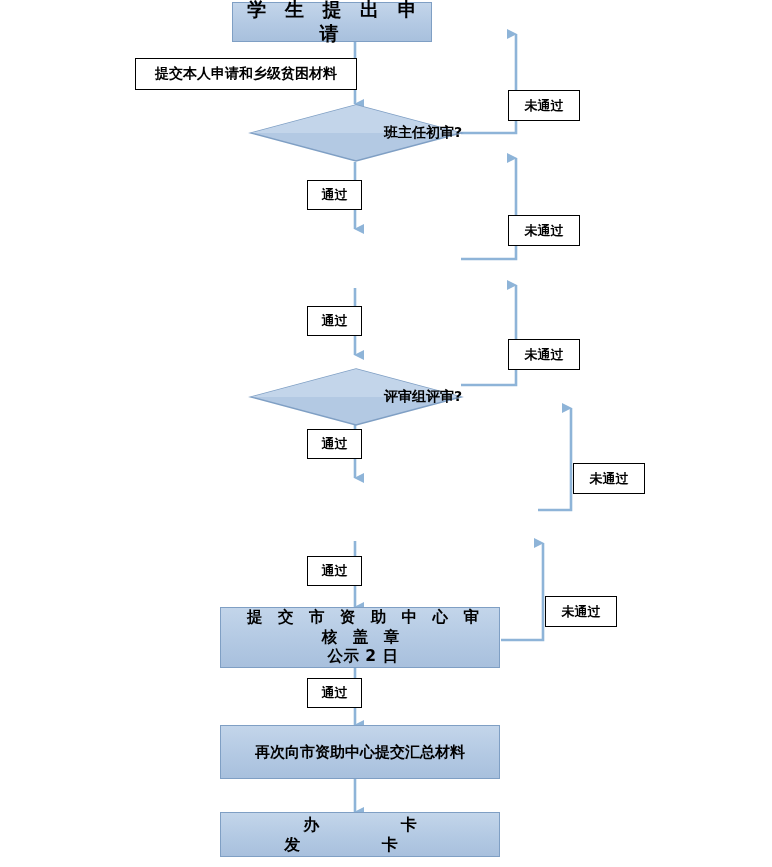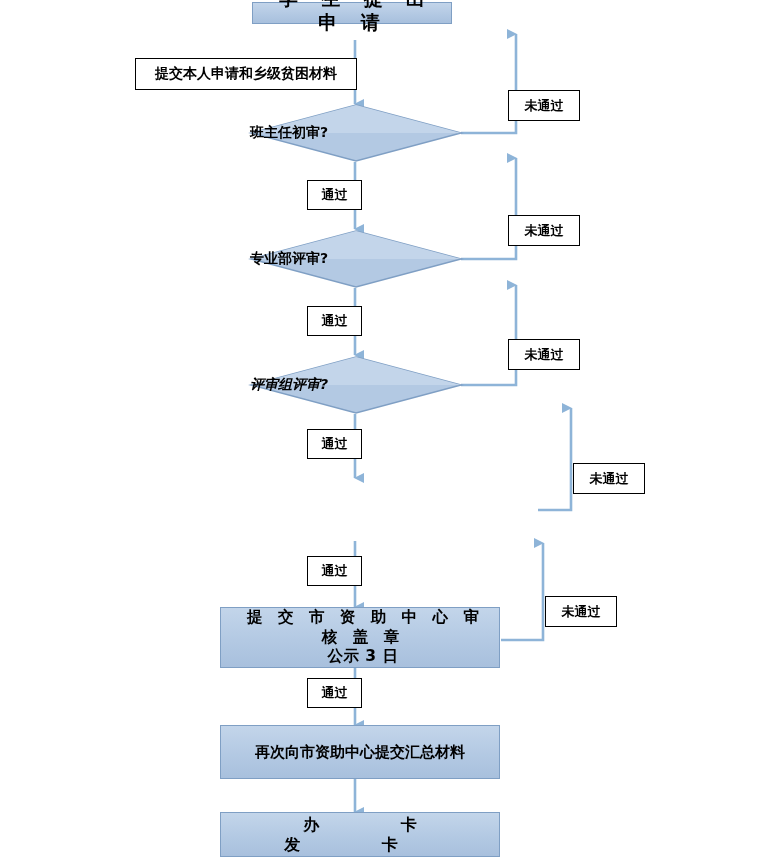--- a/index.html
+++ b/index.html
@@ -62,21 +62,21 @@
     overflow: visible;
   }
   .diamond-text {
     position: absolute;
     left: 0;
     top: 0;
     width: 100%;
     height: 100%;
     display: flex;
     align-items: center;
-    justify-content: flex-start;
+    justify-content: flex-end;
     text-align: center;
     color: #000000;
     font-weight: bold;
     font-size: 14px;
     z-index: 2;
   }
   .t-title {
     font-size: 19px;
     letter-spacing: 6px;
     text-indent: 6px;
@@ -142,21 +142,21 @@
       <path d="M461,259 L516,259 L516,158" marker-end="url(#arrowUp)"></path>
 
       <path d="M461,385 L516,385 L516,285" marker-end="url(#arrowUp)"></path>
 
       <path d="M538,510 L571,510 L571,408" marker-end="url(#arrowUp)"></path>
 
       <path d="M501,640 L543,640 L543,543" marker-end="url(#arrowUp)"></path>
     </g>
   </svg>
 
-  <div class="proc t-title" style="left:252px; top:2px; width:200px; height:22px;font-family:Liberation Mono, monospace;">
+  <div class="proc t-title" style="left:232px; top:2px; width:200px; height:40px;">
     <span>学 生 提 出 申 请</span>
   </div>
 
   <div class="label-box" style="left:135px; top:58px; width:222px; height:32px; font-size:14px;">
     <span>提交本人申请和乡级贫困材料</span>
   </div>
 
   <div class="diamond-wrap" style="left:250px; top:104px; width:212px; height:58px;">
     <svg width="212" height="58" viewBox="0 0 212 58">
       <polygon points="106,1 211,29 106,57 1,29" fill="#b3c9e3" stroke="#7f9fc4" stroke-width="1.5"></polygon>
@@ -168,39 +168,30 @@
   </div>
 
   <div class="label-box" style="left:307px; top:180px; width:55px; height:30px;">
     <span>通过</span>
   </div>
 
   <div class="label-box" style="left:508px; top:90px; width:72px; height:31px;">
     <span>未通过</span>
   </div>
 
-  <div class="diamond-wrap" style="left:250px; top:230px; width:212px; height:58px;">
-    <svg width="212" height="58" viewBox="0 0 212 58">
-      <polygon points="106,1 211,29 106,57 1,29" fill="#b3c9e3" stroke="#7f9fc4" stroke-width="1.5"></polygon>
-      <polygon points="106,1 211,29 1,29" fill="#c3d5ea" stroke="none"></polygon>
-    </svg>
-    <div class="diamond-text">
-      <span>专业部评审?</span>
-    </div>
-  </div>
 
   <div class="label-box" style="left:307px; top:306px; width:55px; height:30px;">
     <span>通过</span>
   </div>
 
   <div class="label-box" style="left:508px; top:215px; width:72px; height:31px;">
     <span>未通过</span>
   </div>
 
-  <div class="diamond-wrap" style="left:250px; top:356px; width:212px; height:58px;font-style:italic;">
+  <div class="diamond-wrap" style="left:250px; top:368px; width:212px; height:58px;">
     <svg width="212" height="58" viewBox="0 0 212 58">
       <polygon points="106,1 211,29 106,57 1,29" fill="#b3c9e3" stroke="#7f9fc4" stroke-width="1.5"></polygon>
       <polygon points="106,1 211,29 1,29" fill="#c3d5ea" stroke="none"></polygon>
     </svg>
     <div class="diamond-text">
       <span>评审组评审?</span>
     </div>
   </div>
 
   <div class="label-box" style="left:307px; top:429px; width:55px; height:30px;">
@@ -215,21 +206,21 @@
   <div class="label-box" style="left:307px; top:556px; width:55px; height:30px;">
     <span>通过</span>
   </div>
 
   <div class="label-box" style="left:573px; top:463px; width:72px; height:31px;">
     <span>未通过</span>
   </div>
 
   <div class="proc two-line" style="left:220px; top:607px; width:280px; height:61px;">
     <span class="l1">提 交 市 资 助 中 心 审 核 盖 章</span>
-    <span class="l2">公示 3 日</span>
+    <span class="l2">公示 2 日</span>
   </div>
 
   <div class="label-box" style="left:307px; top:678px; width:55px; height:30px;">
     <span>通过</span>
   </div>
 
   <div class="label-box" style="left:545px; top:596px; width:72px; height:31px;">
     <span>未通过</span>
   </div>
 

